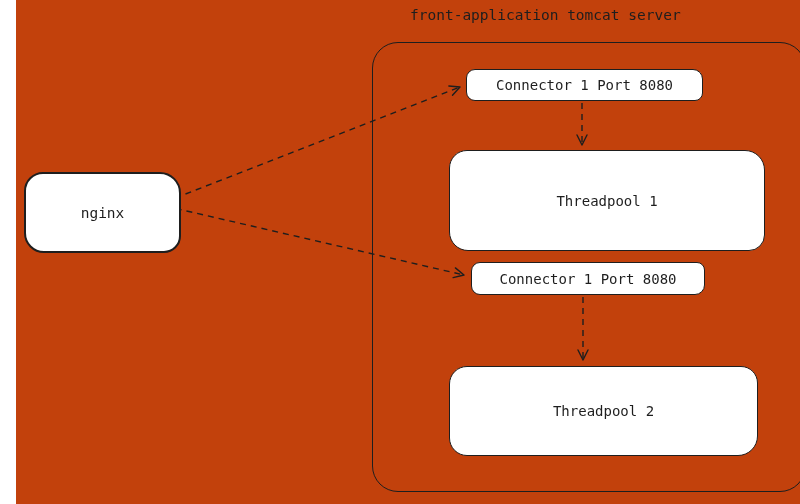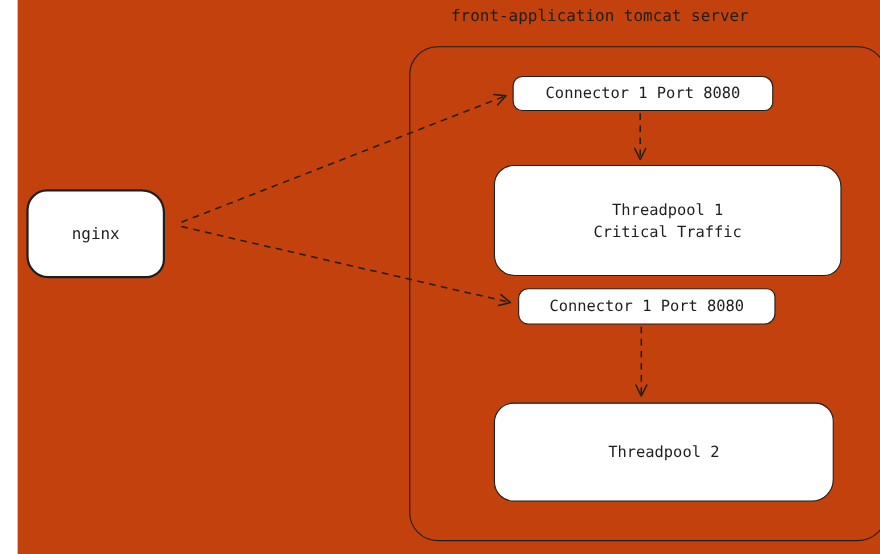--- a/index.html
+++ b/index.html
@@ -43,21 +43,21 @@
     top: 42px;
     width: 434px;
     height: 450px;
     border-radius: 26px;
     border-width: 1.7px;
     background: transparent;
   }
   .node-nginx {
     left: 8px;
     top: 172px;
-    width: 126px;
+    width: 157px;
     height: 81px;
     border-radius: 19px 21px 17px 20px;
     border-width: 2px;
     font-size: 14.5px;
   }
   .node-connector-1 {
     left: 450px;
     top: 69px;
     width: 237px;
     height: 32px;
@@ -124,21 +124,20 @@
   <div class="node node-nginx">
     <span>nginx</span>
   </div>
 
   <div class="node node-connector-1">
     <span>Connector 1 Port 8080</span>
   </div>
 
   <div class="node node-threadpool-1">
     <span>Threadpool 1</span>
-    <span>Critical Traffic</span>
   </div>
 
   <div class="node node-connector-2">
     <span>Connector 1 Port 8080</span>
   </div>
 
   <div class="node node-threadpool-2">
     <span>Threadpool 2</span>
   </div>
 

